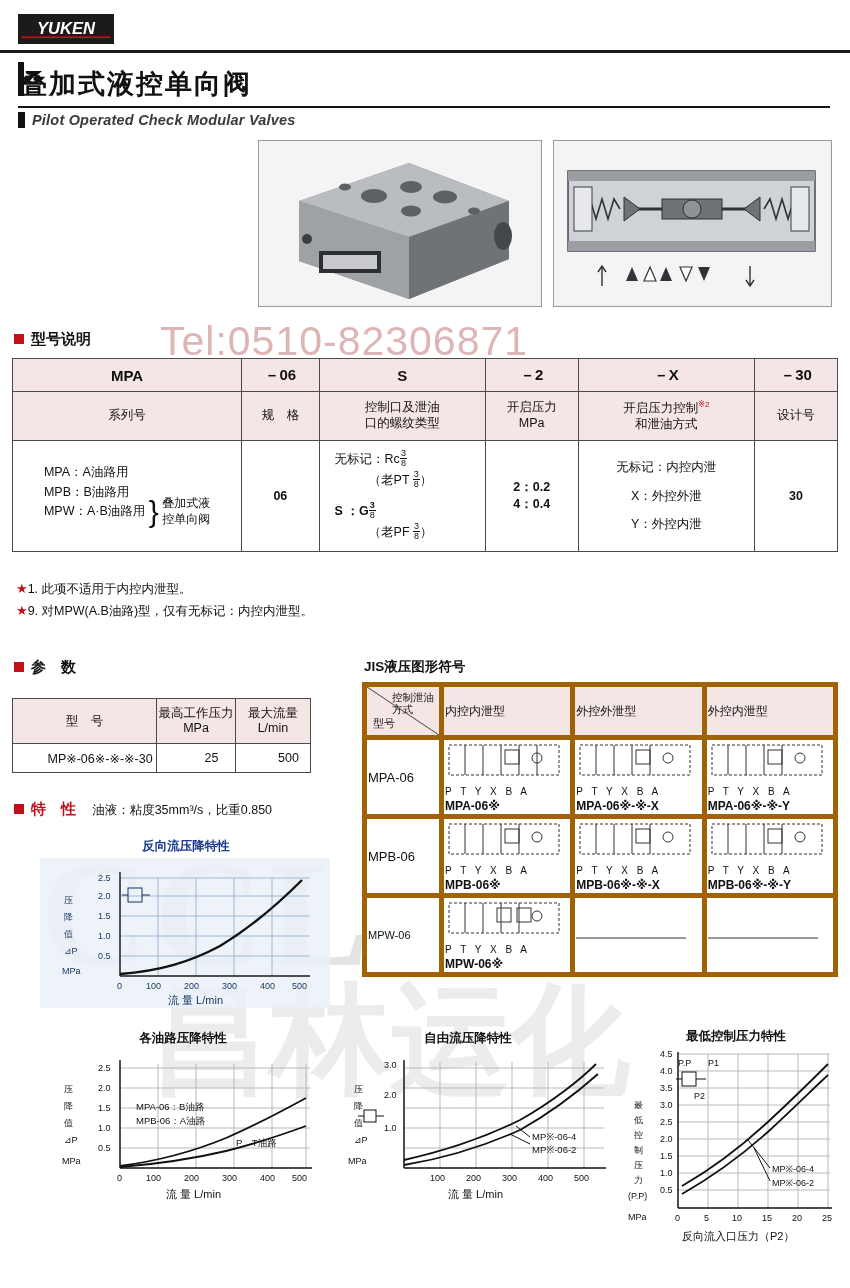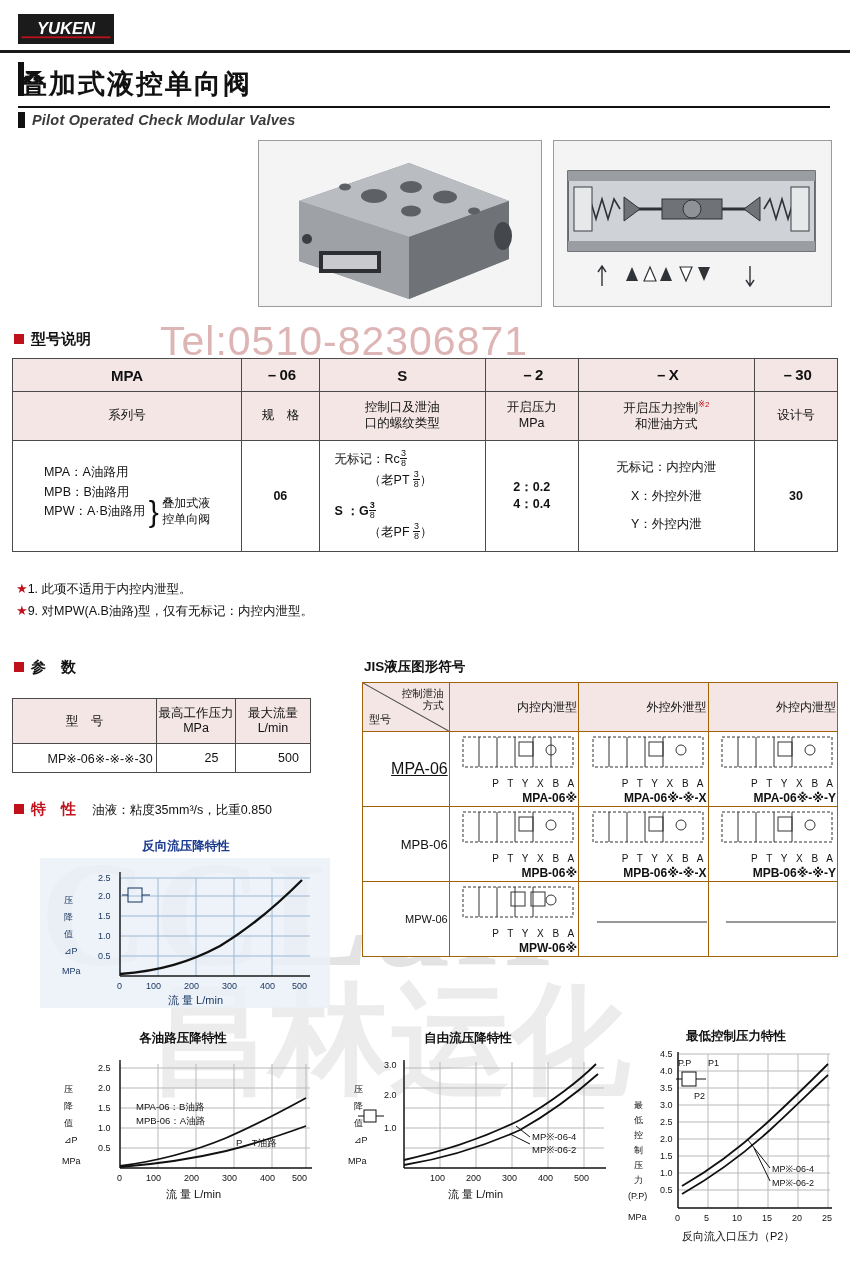--- a/index.html
+++ b/index.html
@@ -53,21 +53,21 @@
   .star{color:#c0111a;font-size:13px;}
 
   
   #param-table{position:absolute;left:12px;top:686px;width:299px;border-collapse:collapse;margin-top:12px;}
   #param-table td{border:1px solid #4a4a4a;text-align:center;font-size:12.5px;}
   #param-table .ph td{background:#f5e6e6;height:42px;line-height:1.2;font-size:12.5px;}
   #param-table .pv td{background:#fff;height:26px;padding-left:32px;}
 
   
   #jis-table{position:absolute;left:362px;top:682px;width:476px;border-collapse:collapse;}
-  #jis-table td{border:1px solid #a16207;text-align:right;font-size:11.5px;margin-top:24px;}
+  #jis-table td{border:5px solid #a16207;text-align:left;font-size:11.5px;margin-top:24px;}
   #jis-table .jh td{background:#f5e6e6;height:46px;font-size:12px;}
   #jis-table .jr td{height:72px;background:#fff;}
   .jis-corner{position:relative;}
   .jis-corner .lbl-a{position:absolute;right:5px;top:4px;font-size:10.5px;line-height:1.15;}
   .jis-corner .lbl-b{position:absolute;left:6px;bottom:4px;font-size:11px;}
   .jis-corner .diag{position:absolute;left:0;top:0;width:100%;height:100%;}
   .sym-cap{font-size:12px;font-weight:bold;margin-top:2px;}
   .ports{font-size:10px;letter-spacing:3px;}
 
   
@@ -275,21 +275,21 @@
             </svg>
       <span class="lbl-a">控制泄油<br>方式</span>
       <span class="lbl-b">型号</span>
     </td>
     <td style="width:128px">内控内泄型</td>
     <td style="width:128px">外控外泄型</td>
     <td style="width:128px">外控内泄型</td>
   </tr>
 
   <tr class="jr">
-    <td style="font-size:16px;text-decoration:underline;">MPA-06</td>
+    <td style="font-size:13px;">MPA-06</td>
     <td>
       <svg width="118" height="42" viewBox="0 0 118 42">
         <rect x="4" y="3" width="110" height="30" fill="none" stroke="#333" stroke-dasharray="3,2"></rect>
         <line x1="20" y1="3" x2="20" y2="33" stroke="#333"></line>
               <line x1="38" y1="3" x2="38" y2="33" stroke="#333"></line>
         <line x1="56" y1="3" x2="56" y2="33" stroke="#333"></line>
               <line x1="74" y1="3" x2="74" y2="33" stroke="#333"></line>
         <line x1="92" y1="3" x2="92" y2="33" stroke="#333"></line>
         <circle cx="92" cy="16" r="5" fill="none" stroke="#333"></circle>
         <rect x="60" y="8" width="14" height="14" fill="none" stroke="#333"></rect>

